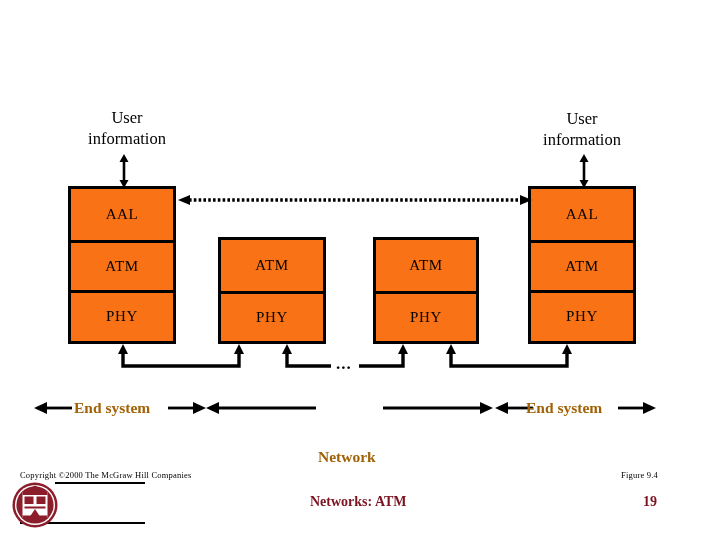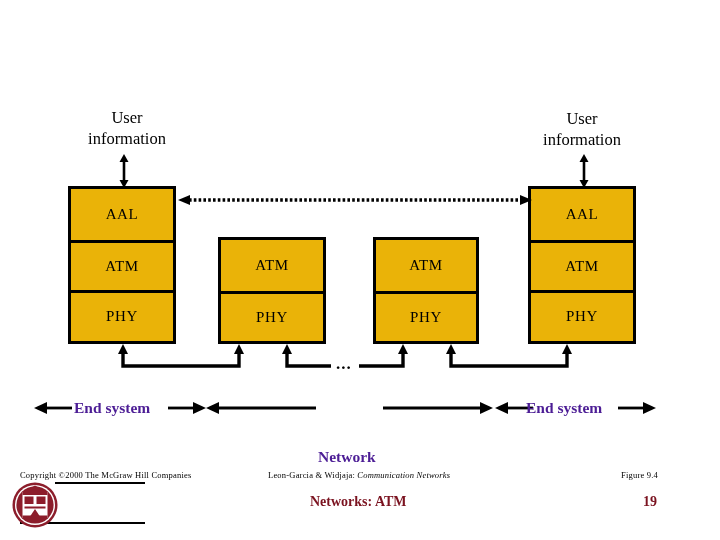--- a/index.html
+++ b/index.html
@@ -23,21 +23,21 @@
     width:120px;
   }
   #user-info-left{left:67px;top:107px;}
   #user-info-right{left:522px;top:108px;}
 
   
   .stack{
     position:absolute;
     border:3px solid #000;
     box-sizing:border-box;
-    background:#eab308;
+    background:#f97316;
   }
   .cell{
     box-sizing:border-box;
     display:flex;
     align-items:center;
     justify-content:center;
     font-family:"Liberation Serif", serif;
     font-size:15px;
     color:#000;
     letter-spacing:0.6px;
@@ -60,21 +60,21 @@
 
   
   .bracket{position:absolute;}
 
   
   .role-label{
     position:absolute;
     font-family:"Liberation Serif", serif;
     font-weight:bold;
     font-size:15.5px;
-    color:#4c1d95;
+    color:#a16207;
     white-space:nowrap;
   }
   #role-end-left{left:74px;top:399px;}
   #role-network{left:318px;top:400px;margin-top:48px;}
   #role-end-right{left:526px;top:399px;}
   .hline{position:absolute;}
 
   
   .foot{
     position:absolute;
@@ -212,24 +212,20 @@
 
   <div class="role-label" id="role-end-right">End system</div>
 
   <svg class="hline" style="left:618px;top:400px;" width="38" height="16" viewBox="0 0 38 16">
     <line x1="0" y1="8" x2="26" y2="8" stroke="#000" stroke-width="2.8"></line>
     <polygon points="38,8 25,2 25,14" fill="#000"></polygon>
   </svg>
 
   <div class="foot" id="copyright">Copyright ©2000 The McGraw Hill Companies</div>
 
-  <div class="foot" id="citation">
-    <span>Leon-Garcia &amp; Widjaja:</span>
-    <i>Communication Networks</i>
-  </div>
 
   <div class="foot" id="figure-num">Figure 9.4</div>
 
   <div class="foot" id="slide-title">Networks: ATM</div>
 
   <div class="foot" id="page-number">19</div>
 
   <div id="wpi-rule-top"></div>
   <div id="wpi-rule-bot"></div>
 

